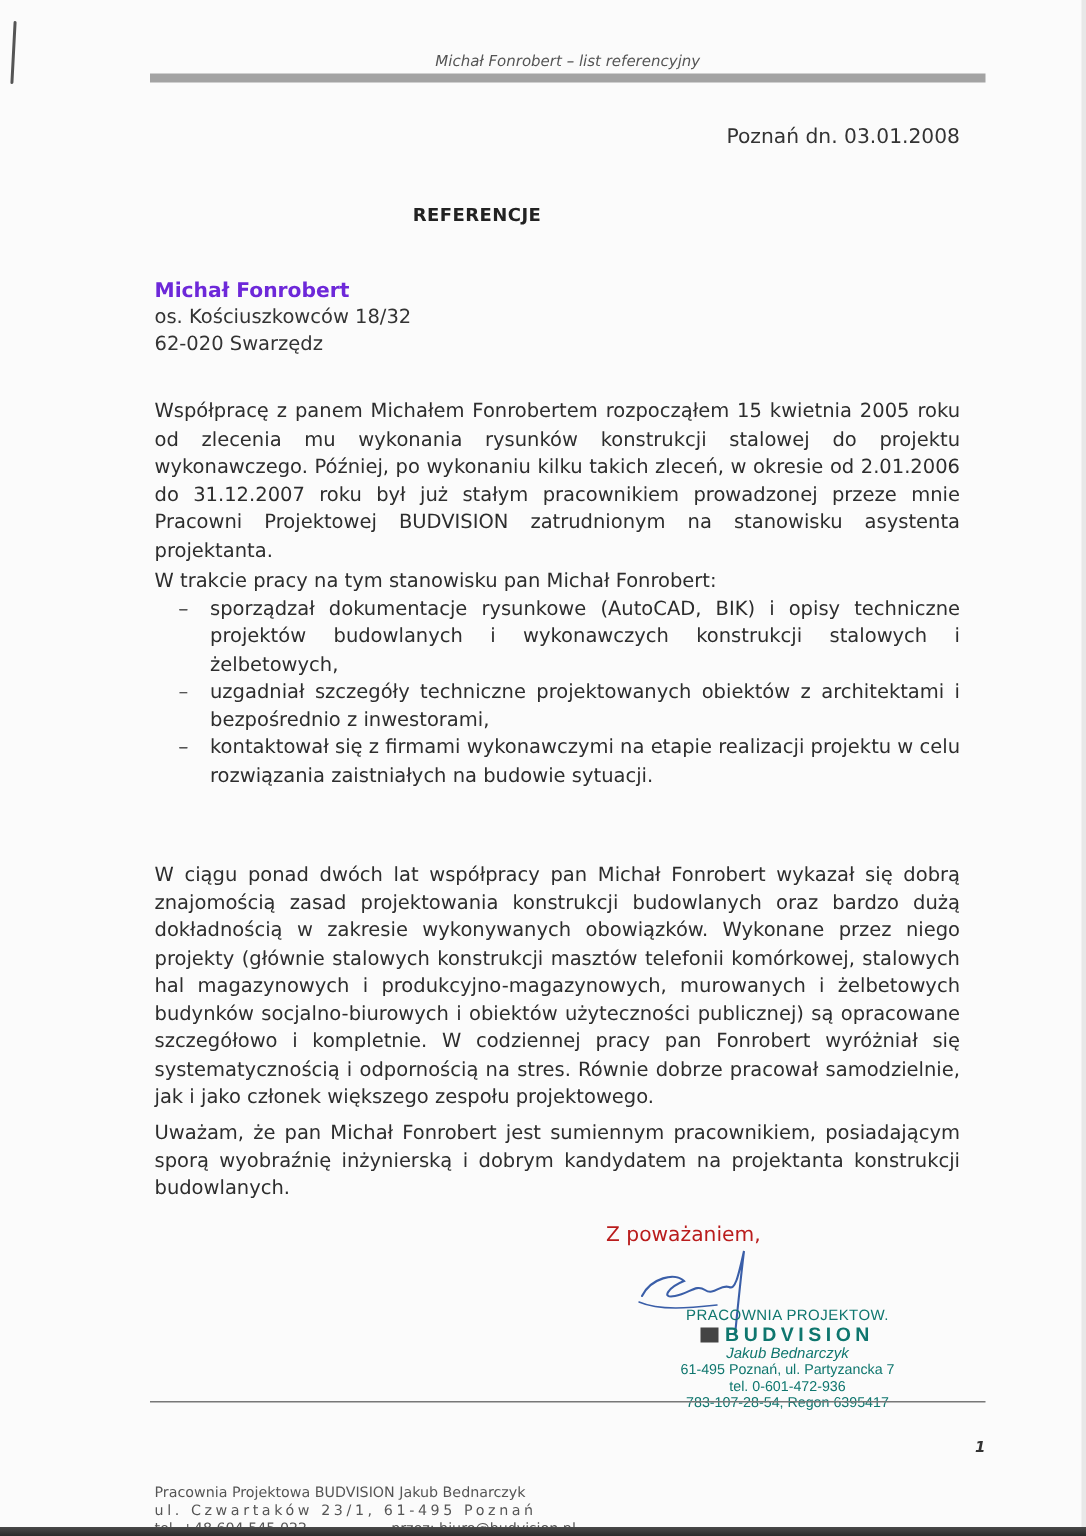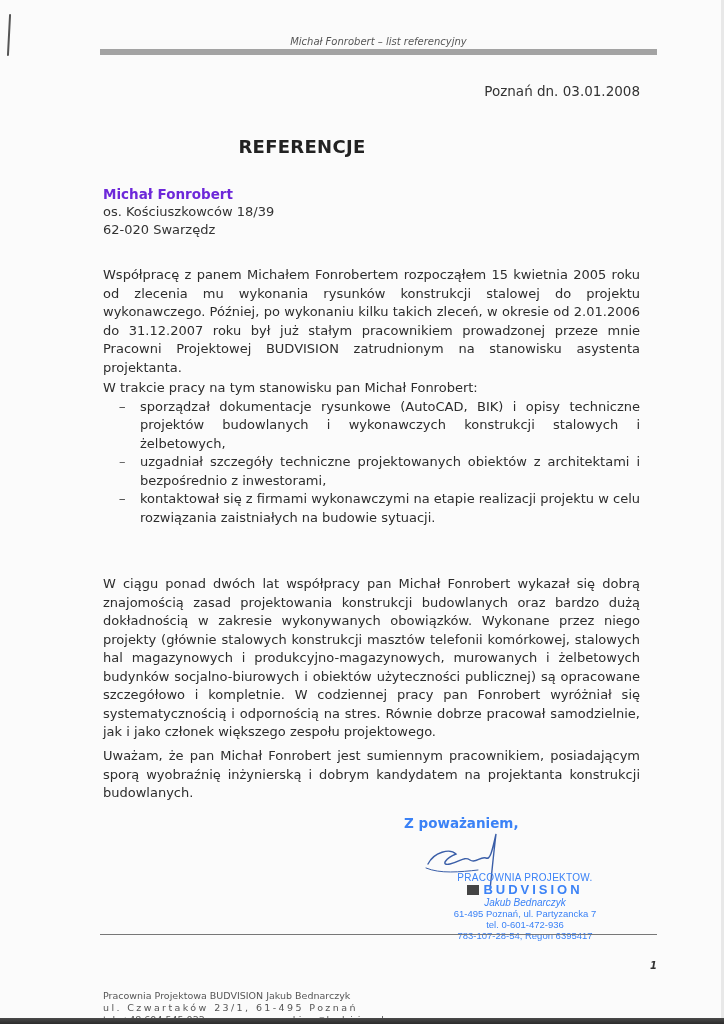--- a/index.html
+++ b/index.html
@@ -16,41 +16,41 @@
     }
     .header {
       position: absolute; left: 100px; top: 36px; width: 557px;
       border-bottom: 6px solid #a3a3a3; padding-bottom: 2px;
       font-size: 10px; font-style: italic; color: #555; text-align: center;
     }
     .date {
       position: absolute; right: 84px; top: 83px; font-size: 13.5px; color: #333;
     }
     .title {
-      position: absolute; left: 0; width: 604px; top: 136px; text-align: center;
-      font-weight: bold; font-size: 18px; letter-spacing: 0.3px; color: #222;
+      position: absolute; left: 16px; width: 604px; top: 136px; text-align: center;
+      font-weight: bold; font-size: 12px; letter-spacing: 0.3px; color: #222;
     }
     .addressee { position: absolute; left: 103px; top: 185px; font-size: 13px; line-height: 18px; color: #333; }
     .addressee .name { font-weight: bold; font-size: 13.5px; color: #6d28d9; }
     .para {
       position: absolute; left: 103px; width: 537px; font-size: 13px; line-height: 18.5px;
       text-align: justify; color: #2d2d2d;
     }
     .p1 { top: 266px; }
     .p2 { top: 379px; }
     .list { list-style: none; margin: 0; padding: 0; }
     .list li { position: relative; padding-left: 37px; text-align: justify; }
     .list li .dash { position: absolute; left: 16px; top: 0; color: #555; }
     .p3 { top: 575px; }
     .p4 { top: 747px; }
-    .closing { position: absolute; left: 404px; top: 815px; font-size: 13.5px; color: #3b82f6; font-weight: bold; }
+    .closing { position: absolute; left: 404px; top: 815px; font-size: 13.5px; color: #b91c1c; }
     .signature { position: absolute; left: 420px; top: 830px; width: 90px; height: 60px; }
     .stamp {
       position: absolute; left: 440px; top: 872px; width: 170px; text-align: center;
-      font-family: "Liberation Sans", sans-serif; color: #3b82f6; line-height: 11px;
+      font-family: "Liberation Sans", sans-serif; color: #0f766e; line-height: 11px;
     }
     .stamp .s1 { font-size: 10px; letter-spacing: 0.3px; }
     .stamp .s2 { font-size: 13px; font-weight: bold; letter-spacing: 3px; line-height: 14px; }
     .stamp .s2 .logo { display: inline-block; width: 12px; height: 10px; background: #444; margin-right: 4px; vertical-align: -1px; }
     .stamp .s3 { font-size: 10px; font-style: italic; }
     .stamp .s4, .stamp .s5, .stamp .s6 { font-size: 9.5px; }
     .footer-line { position: absolute; left: 100px; top: 934px; width: 557px; border-top: 1px solid #777; }
     .footer {
       position: absolute; left: 103px; top: 990px; font-size: 9.5px; 
       color: #555; line-height: 12px;
@@ -71,21 +71,21 @@
   <div class="margin-mark"></div>
 
   <div class="header">Michał Fonrobert – list referencyjny</div>
 
   <div class="date">Poznań dn. 03.01.2008</div>
 
   <div class="title">REFERENCJE</div>
 
   <div class="addressee">
     <div class="name">Michał Fonrobert</div>
-    <div>os. Kościuszkowców 18/39</div>
+    <div>os. Kościuszkowców 18/32</div>
     <div>62-020 Swarzędz</div>
   </div>
 
   <div class="para p1">Współpracę z panem Michałem Fonrobertem rozpocząłem 15 kwietnia 2005 roku od zlecenia mu wykonania rysunków konstrukcji stalowej do projektu wykonawczego. Później, po wykonaniu kilku takich zleceń, w okresie od 2.01.2006 do 31.12.2007 roku był już stałym pracownikiem prowadzonej przeze mnie Pracowni Projektowej BUDVISION zatrudnionym na stanowisku asystenta projektanta.</div>
 
   <div class="para p2">
     <div>W trakcie pracy na tym stanowisku pan Michał Fonrobert:</div>
     <ul class="list">
       <li><span class="dash">–</span></li>
       <li><span class="dash">–</span><span>sporządzał dokumentacje rysunkowe (AutoCAD, BIK) i opisy techniczne projektów budowlanych i wykonawczych konstrukcji stalowych i żelbetowych,</span></li>

